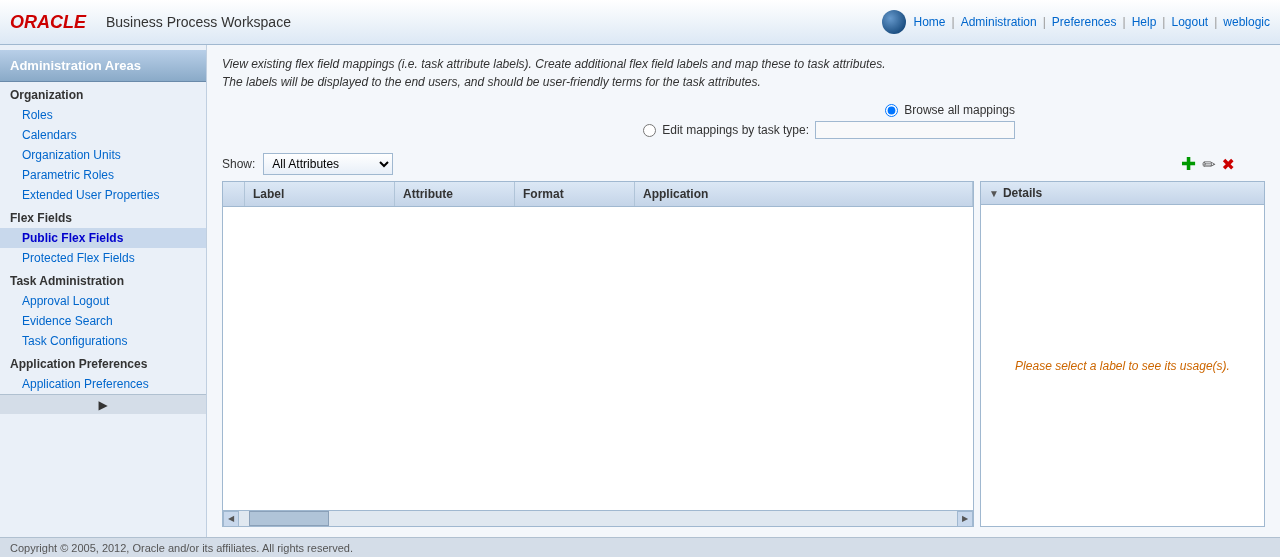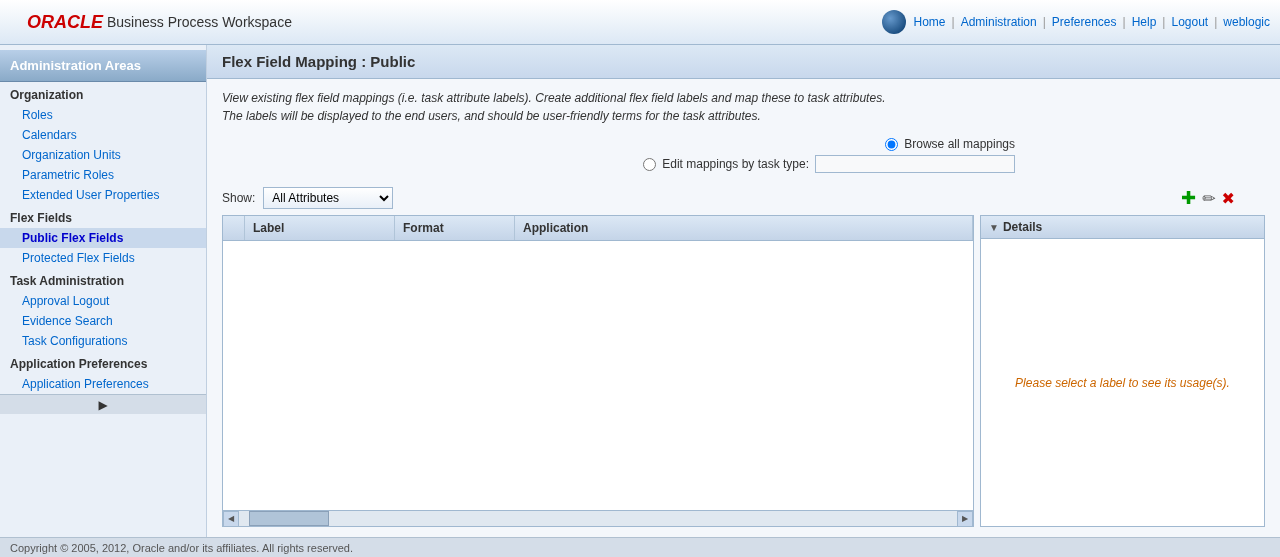--- a/index.html
+++ b/index.html
@@ -11,22 +11,21 @@
       border-bottom: 1px solid #a0b8d0;
       height: 45px;
       display: flex;
       align-items: center;
       justify-content: space-between;
       padding: 0 10px;
     }
     #logo-area {
       display: flex;
       align-items: center;
-      gap: 4px;
-      margin-left: 17px;
+      gap: 20px;
     }
     #oracle-logo {
       font-size: 18px;
       font-weight: bold;
       color: #cc0000;
       font-style: italic;
     }
     #app-title {
       font-size: 14px;
       color: #333;
@@ -387,23 +386,20 @@
     <div class="sidebar-item">Evidence Search</div>
     <div class="sidebar-item">Task Configurations</div>
 
     <div class="sidebar-section-header">Application Preferences</div>
     <div class="sidebar-item">Application Preferences</div>
 
     <div class="sidebar-bottom-arrow">▶</div>
   </div>
 
   <div id="content">
-    <div id="content-header">
-      <span id="content-title">Flex Field Mapping : Public</span>
-    </div>
     <div id="content-body">
       <div id="description-text">
         <span>View existing flex field mappings (i.e. task attribute labels). Create additional flex field labels and map these to task attributes.</span><br>
         <span>The labels will be displayed to the end users, and should be user-friendly terms for the task attributes.</span>
       </div>
 
       <div id="radio-section">
         <div class="radio-row">
           <input type="radio" name="mapping-mode" id="browse-all" checked="" style="">
           <label for="browse-all">Browse all mappings</label>
@@ -429,20 +425,21 @@
           <span class="toolbar-icon icon-delete" title="Delete">✖</span>
         </div>
       </div>
 
       <div id="main-panels">
 
         <div id="table-area">
           <div id="table-header">
             <div class="th-check"></div>
             <div class="th-cell th-label">Label</div>
+            <div class="th-cell th-attribute">Attribute</div>
             <div class="th-cell th-format">Format</div>
             <div class="th-cell th-description">Application</div>
           </div>
           <div id="table-body">
             
           </div>
           <div id="table-scrollbar">
             <div class="scroll-arrow">◀</div>
             <div class="scroll-track">
               <div class="scroll-thumb"></div>

